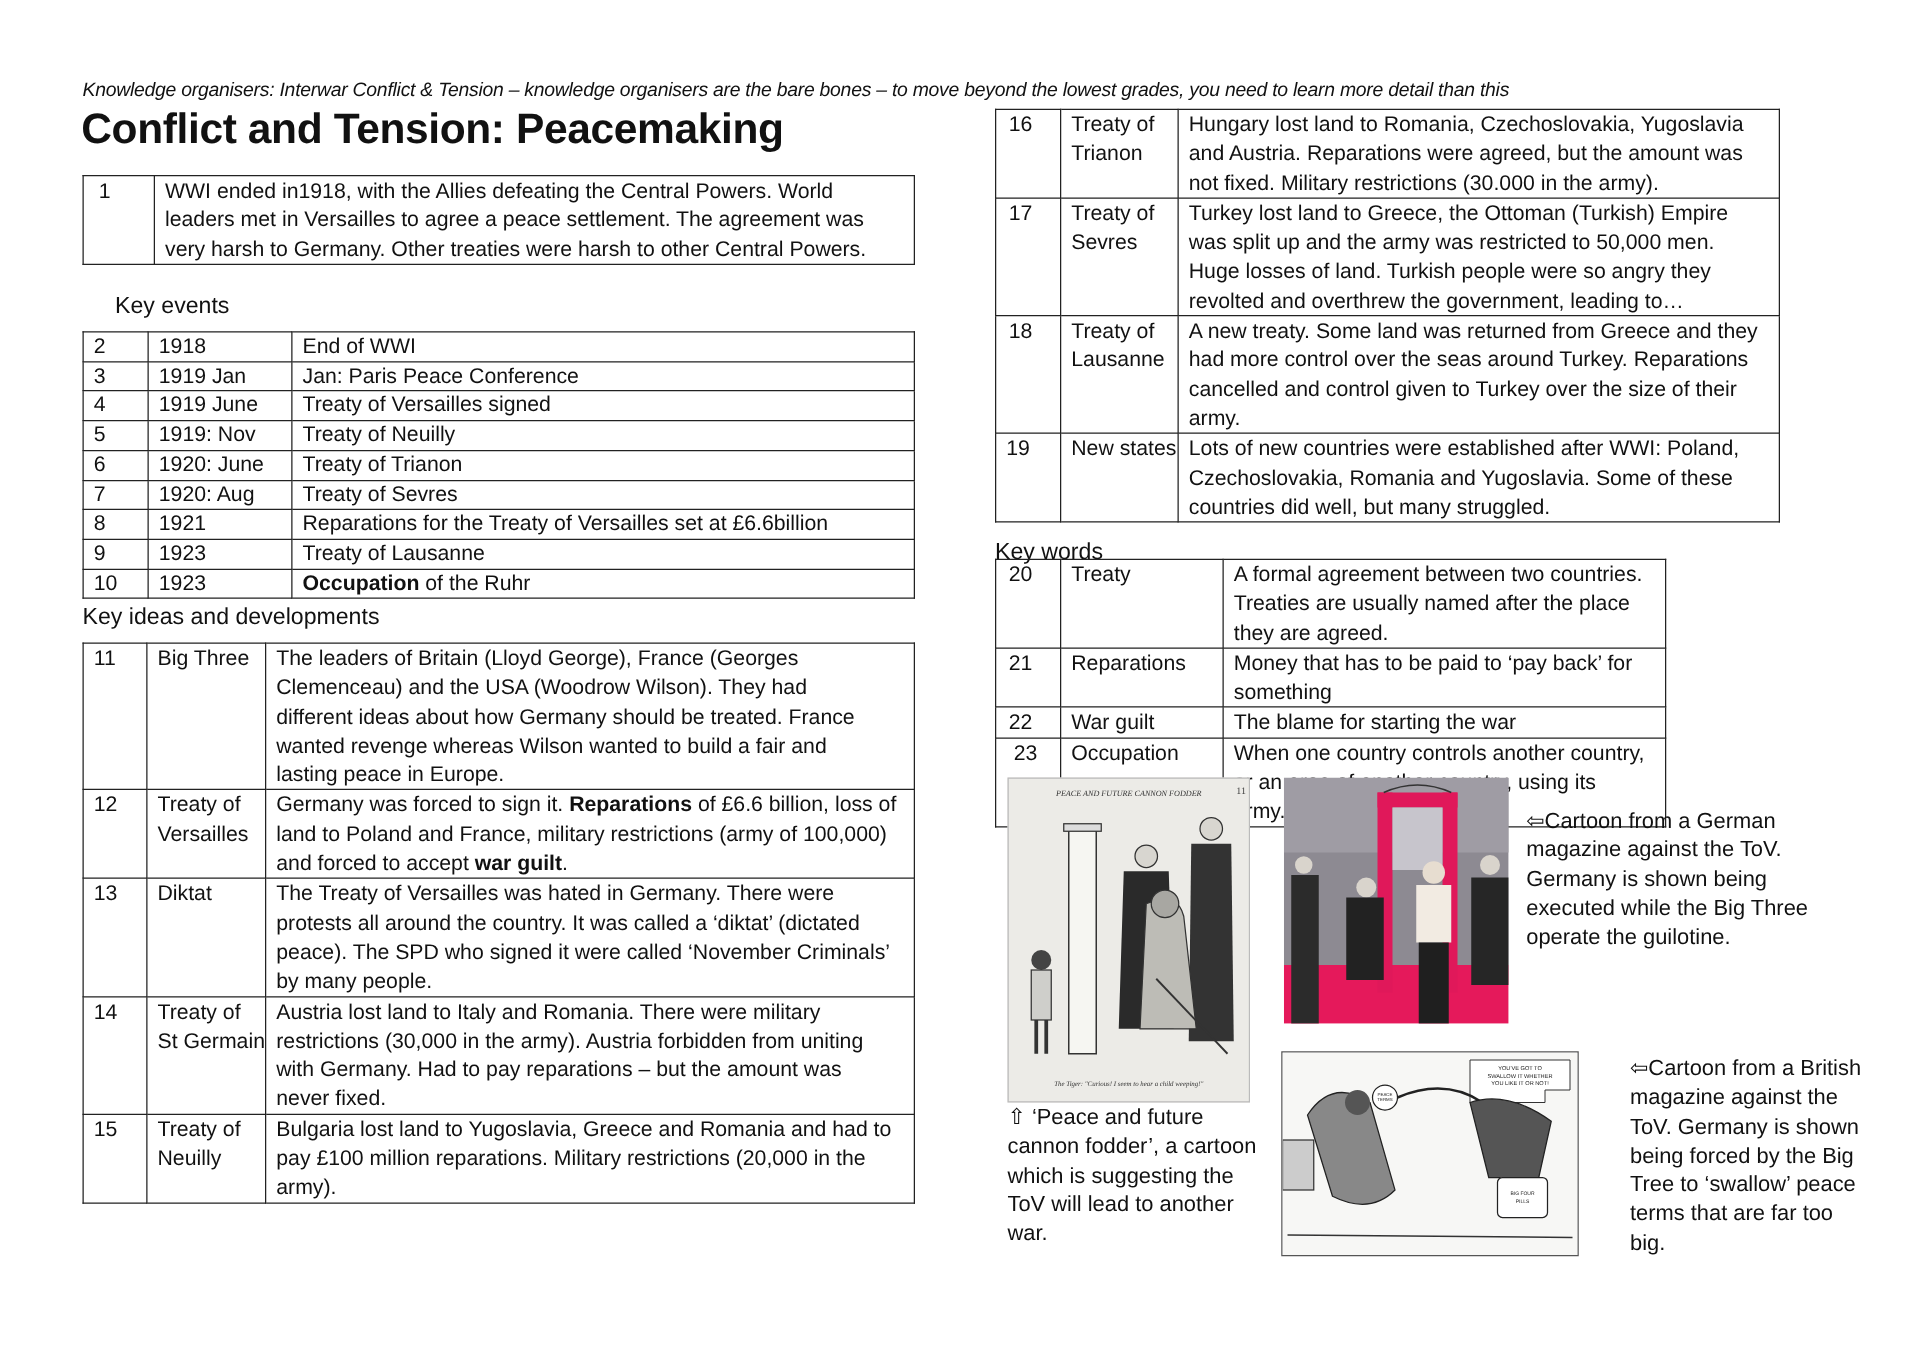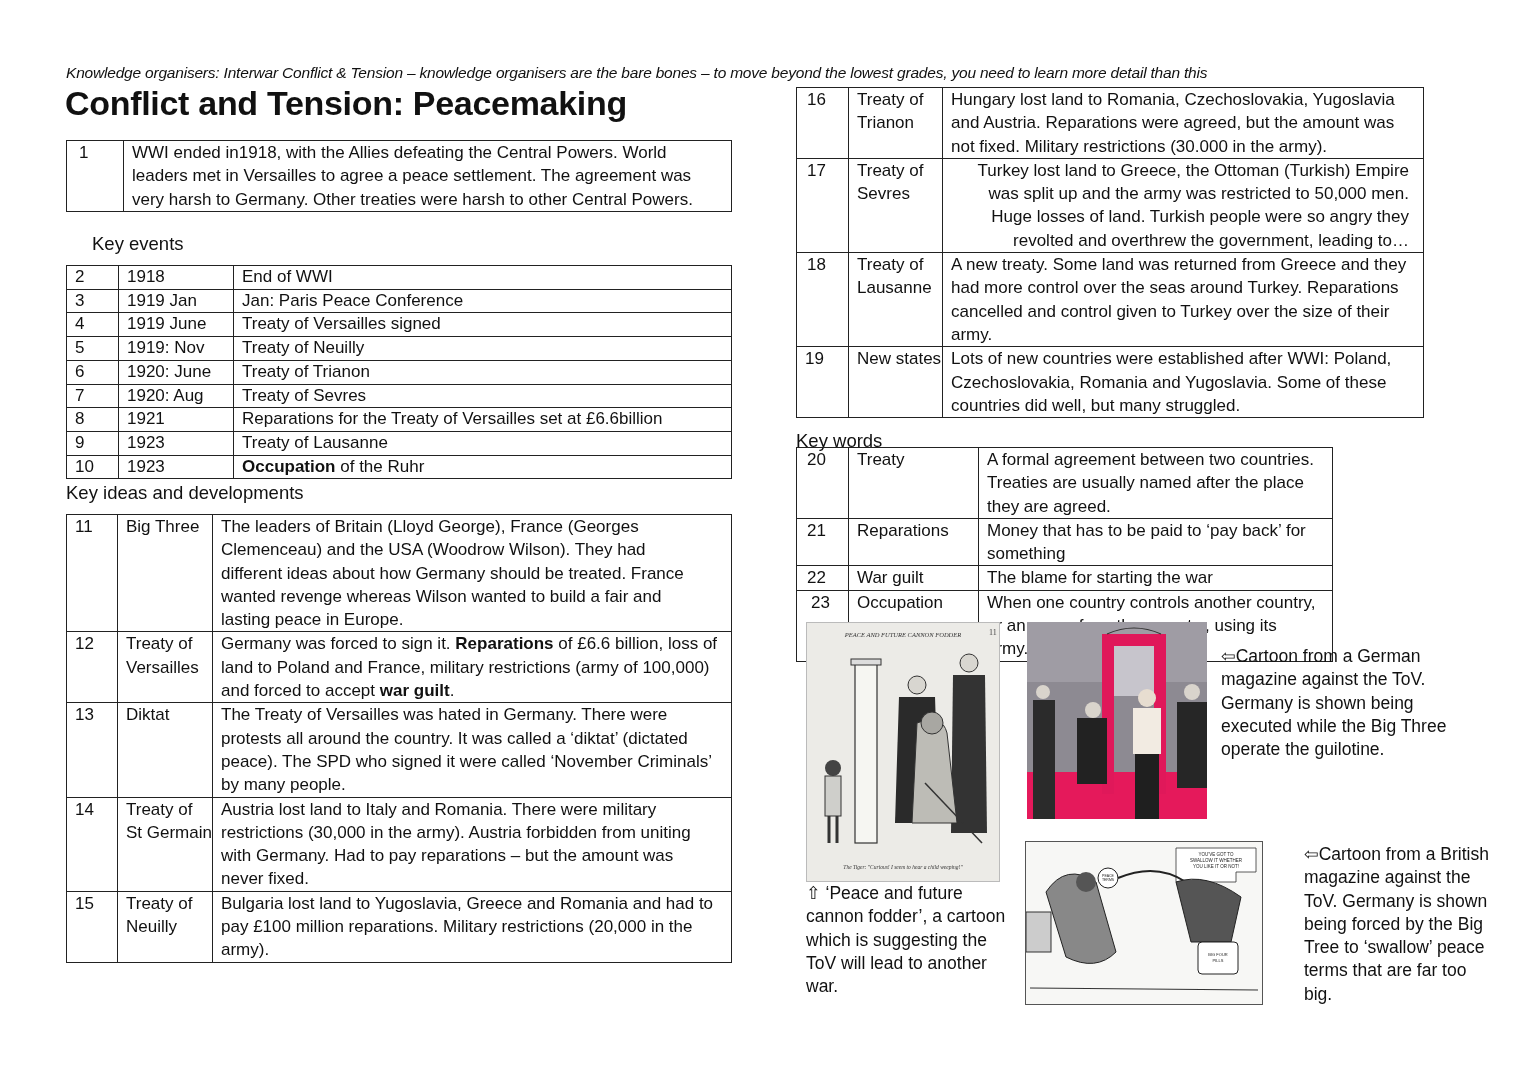--- a/index.html
+++ b/index.html
@@ -129,21 +129,21 @@
     </colgroup>
   <tbody id="treaties-body">
       <tr>
         <td style="padding-left:10px;">16</td>
         <td>Treaty of Trianon</td>
         <td style="padding-right:14px;">Hungary lost land to Romania, Czechoslovakia, Yugoslavia and Austria.  Reparations were agreed, but the amount was not fixed.  Military restrictions (30.000 in the army).</td>
       </tr>
       <tr>
         <td style="padding-left:10px;">17</td>
         <td>Treaty of Sevres</td>
-        <td style="padding-right:14px;text-align:right;">Turkey lost land to Greece, the Ottoman (Turkish) Empire was split up and the army was restricted to 50,000 men.  Huge losses of land.  Turkish people were so angry they revolted and overthrew the government, leading to…</td>
+        <td style="padding-right:14px;">Turkey lost land to Greece, the Ottoman (Turkish) Empire was split up and the army was restricted to 50,000 men.  Huge losses of land.  Turkish people were so angry they revolted and overthrew the government, leading to…</td>
       </tr>
       <tr>
         <td style="padding-left:10px;">18</td>
         <td>Treaty of Lausanne</td>
         <td style="padding-right:14px;">A new treaty.  Some land was returned from Greece and they had more control over the seas around Turkey.  Reparations cancelled and control given to Turkey over the size of their army.</td>
       </tr>
       <tr>
         <td style="">19</td>
         <td>New states</td>
         <td style="padding-right:14px;">Lots of new countries were established after WWI: Poland, Czechoslovakia, Romania and Yugoslavia.  Some of these countries did well, but many struggled.</td>

